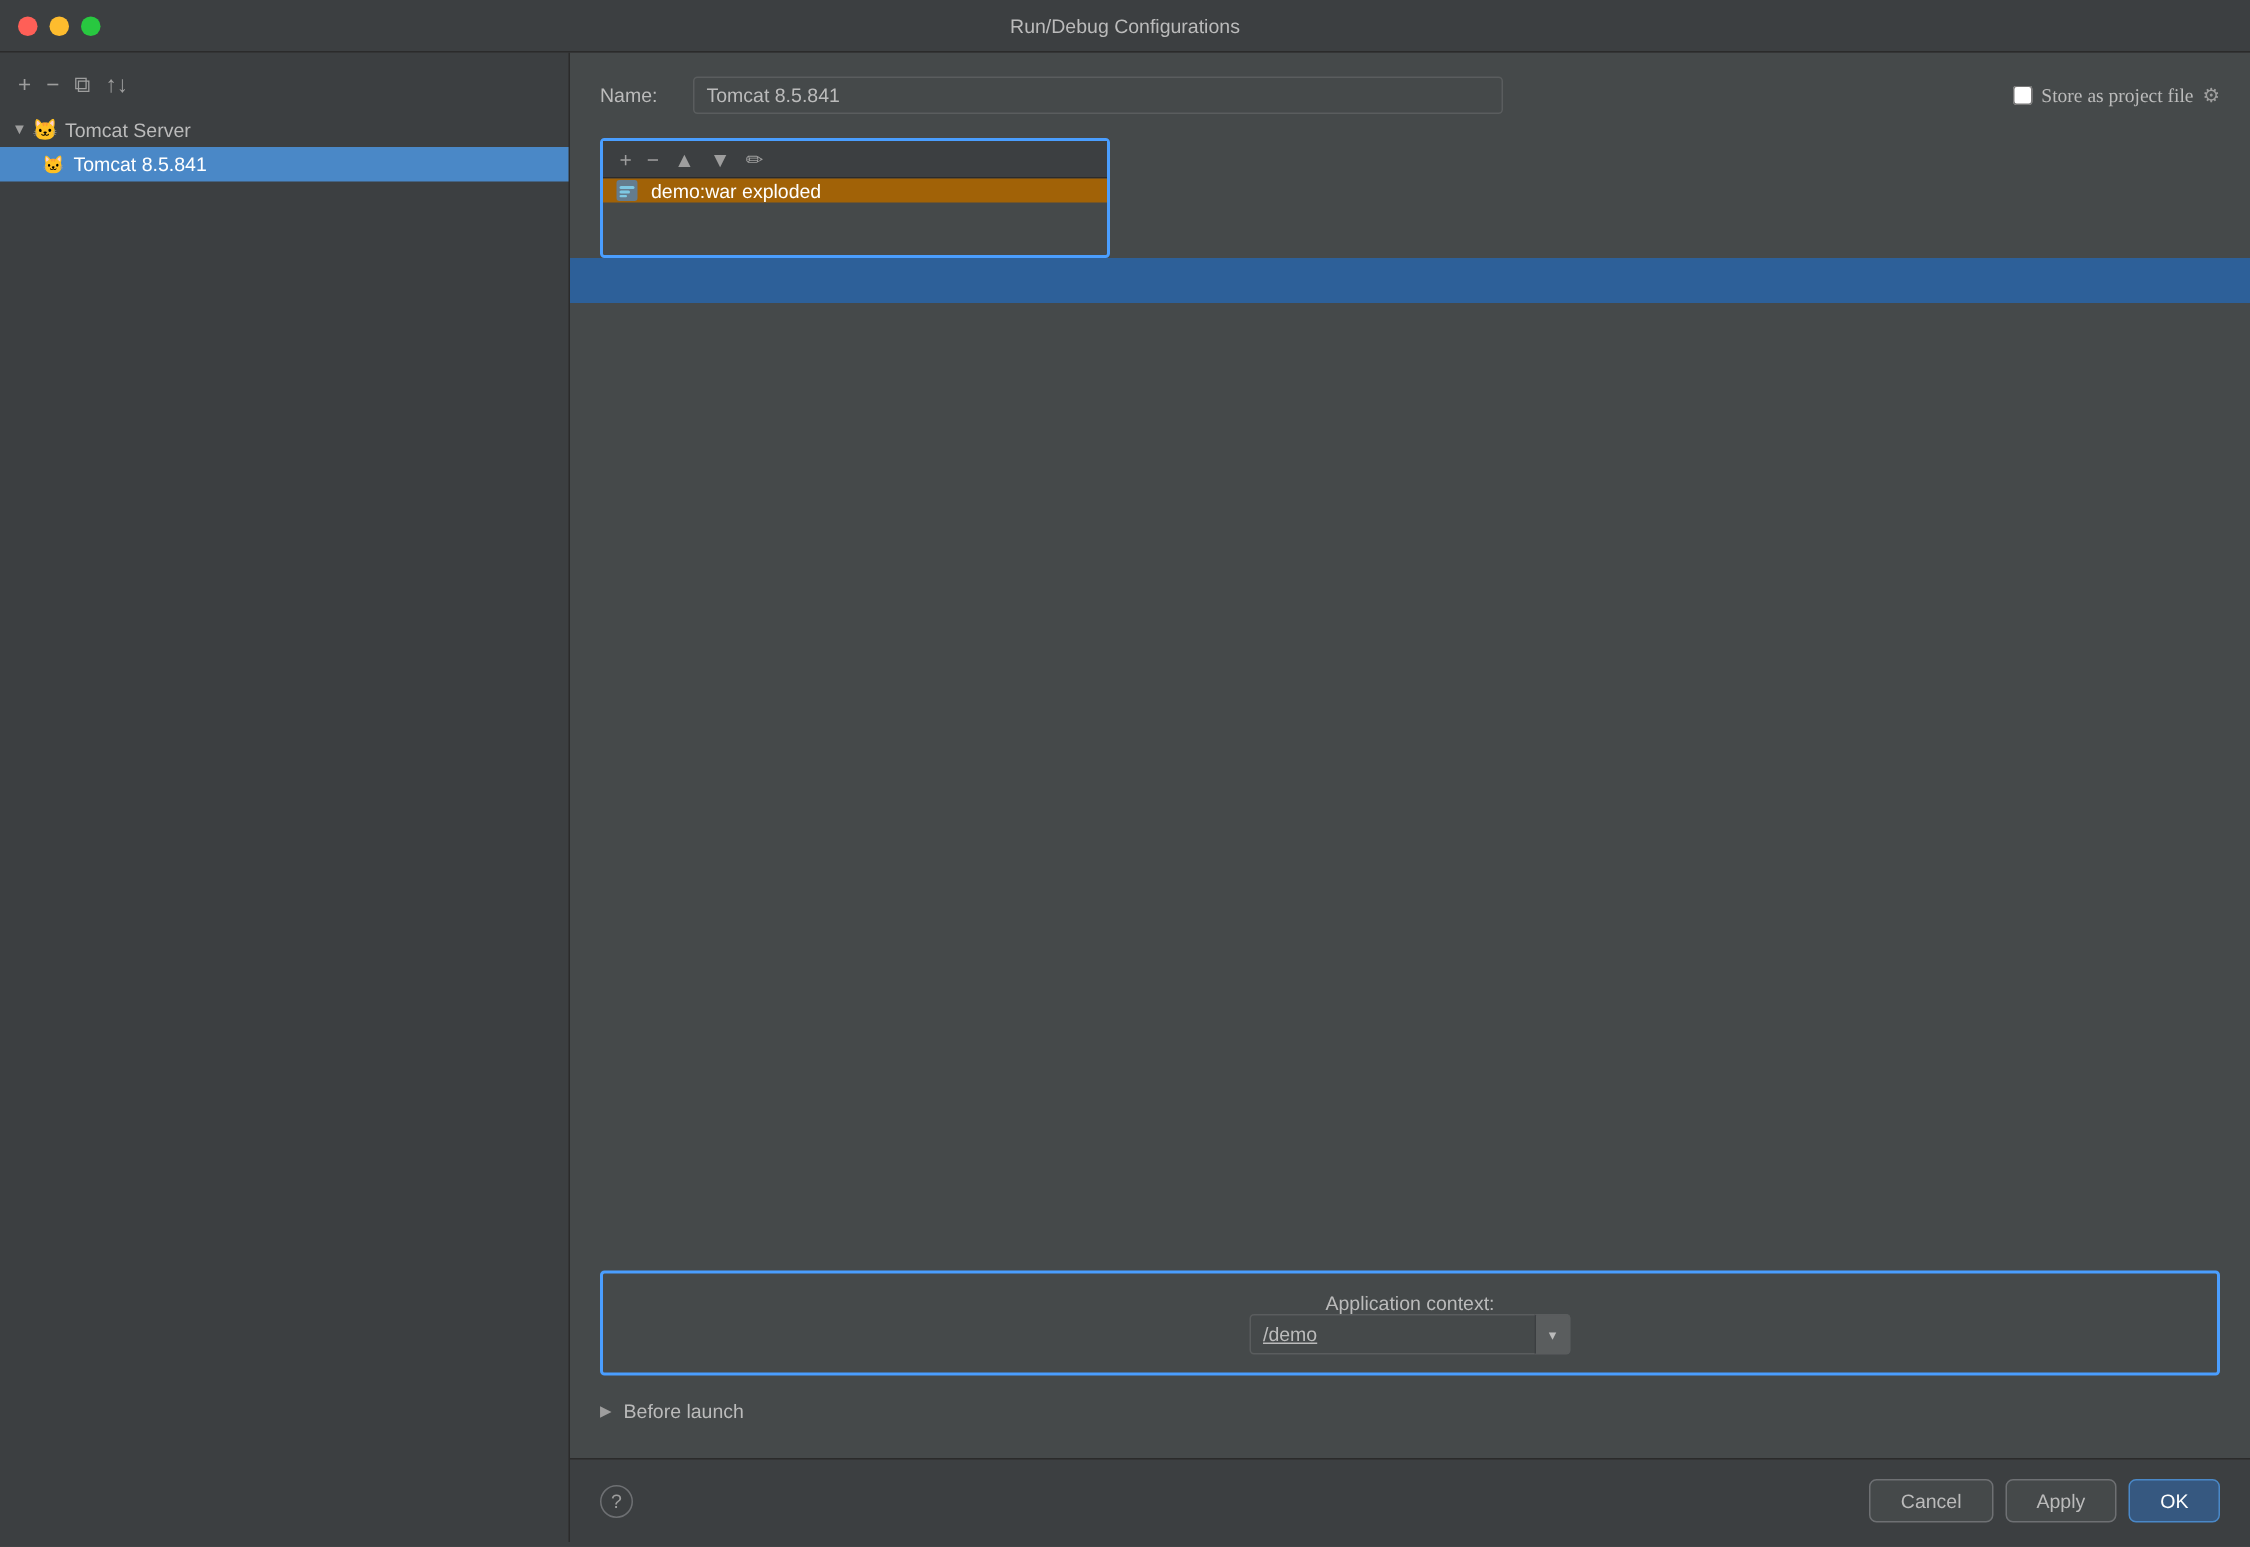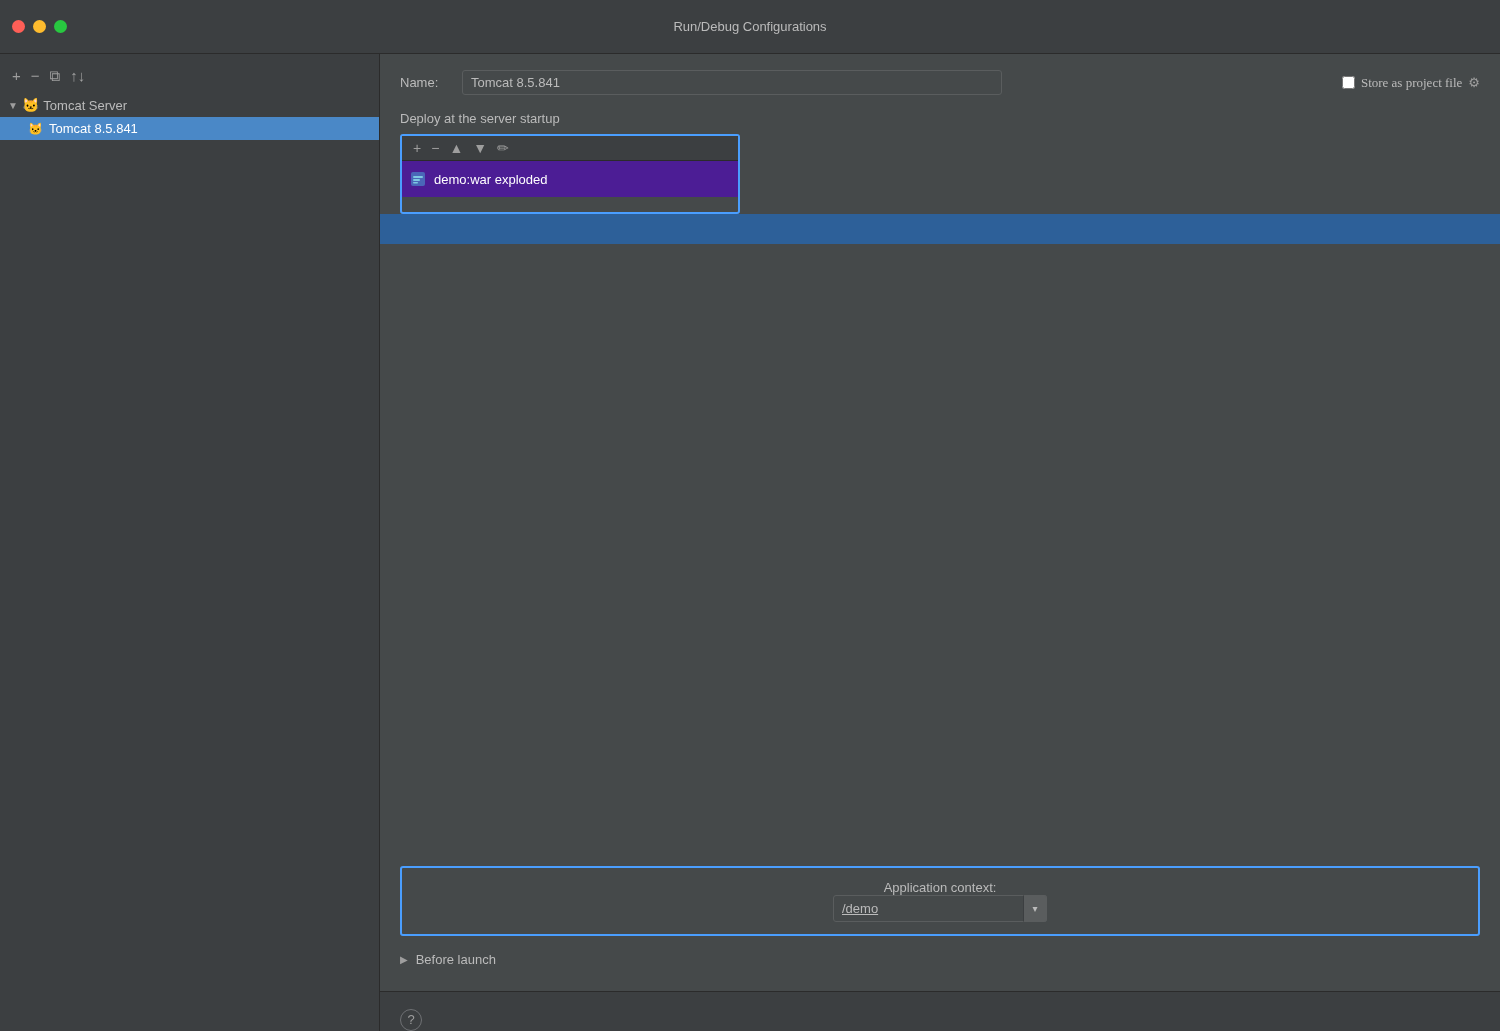--- a/index.html
+++ b/index.html
@@ -7,21 +7,21 @@
       font-family: -apple-system, BlinkMacSystemFont, "Segoe UI", sans-serif;
       font-size: 13px;
       background: #3c3f41;
       color: #bbbbbb;
       width: 1500px;
       height: 1031px;
       overflow: hidden;
     }
     .title-bar {
       background: #3c3f41;
-      height: 54px;
+      height: 35px;
       display: flex;
       align-items: center;
       justify-content: center;
       position: relative;
       border-bottom: 1px solid #2b2b2b;
     }
     .title-bar-controls {
       position: absolute;
       left: 12px;
       display: flex;
@@ -204,22 +204,22 @@
       color: #9e9e9e;
       cursor: pointer;
       font-size: 14px;
       padding: 1px 3px;
       line-height: 1;
     }
     .deployment-item {
       display: flex;
       align-items: center;
       gap: 8px;
-      padding: 10px 8px;
-      background: #4c1d95;
+      padding: 0 8px;
+      background: #a16207;
       cursor: pointer;
     }
     .war-icon {
       width: 16px;
       height: 16px;
       display: inline-flex;
       align-items: center;
       justify-content: center;
     }
     .war-icon svg { width: 16px; height: 16px; }
@@ -390,21 +390,20 @@
       <div class="store-project">
         <input type="checkbox" style="">
         <span class="store-project-label">Store as project file</span>
         <span class="gear-icon">⚙</span>
       </div>
     </div>
 
 
     <div class="content-body">
 
-      <div class="section-label">Deploy at the server startup</div>
 
       <div class="deployment-list-container">
         <div class="deployment-toolbar">
           <button class="dep-toolbar-btn">+</button>
           <button class="dep-toolbar-btn">−</button>
           <button class="dep-toolbar-btn">▲</button>
           <button class="dep-toolbar-btn">▼</button>
           <button class="dep-toolbar-btn">✏</button>
         </div>
         <div class="deployment-item">
@@ -434,16 +433,21 @@
 
       <div class="before-launch-section">
         <span class="before-launch-chevron">▶</span>
         <span class="before-launch-label">Before launch</span>
       </div>
 
     </div>
 
     <div class="bottom-bar">
       <button class="help-btn">?</button>
+      <div class="bottom-actions">
+        <button class="btn-cancel">Cancel</button>
+        <button class="btn-apply">Apply</button>
+        <button class="btn-ok">OK</button>
+      </div>
     </div>
 
   </div>
 </div>
 
 </body></html>

